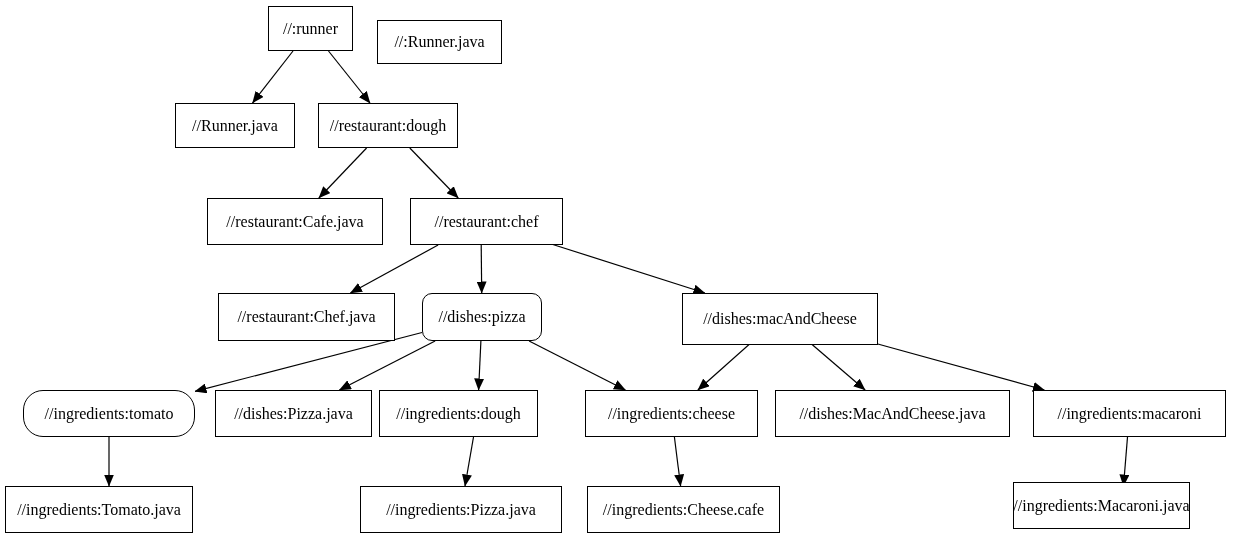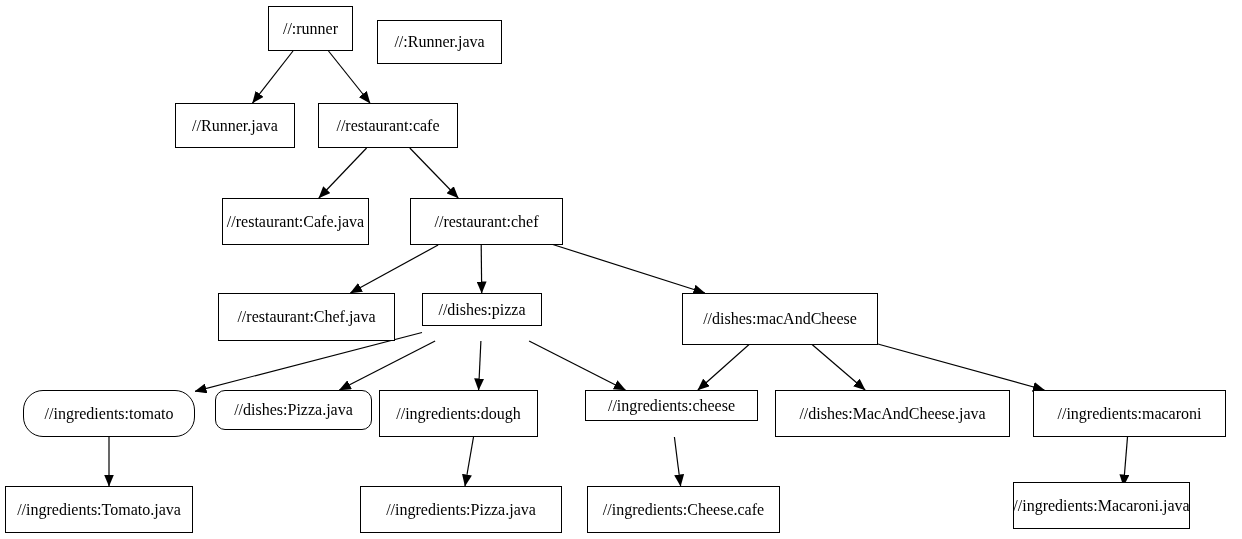--- a/index.html
+++ b/index.html
@@ -63,30 +63,30 @@
         <line x1="109.0" y1="437.0" x2="109.0" y2="486.0" stroke="#000000" stroke-width="1.2" marker-end="url(#arrowhead)"></line>
         <line x1="473.5" y1="437.0" x2="465.0" y2="486.0" stroke="#000000" stroke-width="1.2" marker-end="url(#arrowhead)"></line>
         <line x1="674.4" y1="437.0" x2="680.6" y2="486.0" stroke="#000000" stroke-width="1.2" marker-end="url(#arrowhead)"></line>
         <line x1="1127.5" y1="437.0" x2="1123.5" y2="486.0" stroke="#000000" stroke-width="1.2" marker-end="url(#arrowhead)"></line>
       </g>
   </svg>
   <div id="nodes-layer">
       <div class="node" style="left: 268px; top: 6px; width: 85px; height: 45px;">//:runner</div>
       <div class="node" style="left: 377px; top: 20px; width: 125px; height: 44px;">//:Runner.java</div>
       <div class="node" style="left: 175px; top: 103px; width: 120px; height: 45px; text-align: center;">//Runner.java</div>
-      <div class="node" style="left: 318px; top: 103px; width: 140px; height: 45px;">//restaurant:cafe</div>
-      <div class="node" style="left: 222px; top: 198px; width: 147px; height: 47px;">//restaurant:Cafe.java</div>
+      <div class="node" style="left: 318px; top: 103px; width: 140px; height: 45px;">//restaurant:dough</div>
+      <div class="node" style="left: 207px; top: 198px; width: 176px; height: 47px;">//restaurant:Cafe.java</div>
       <div class="node" style="left: 410px; top: 198px; width: 153px; height: 47px;">//restaurant:chef</div>
       <div class="node" style="left: 218px; top: 293px; width: 177px; height: 48px;">//restaurant:Chef.java</div>
-      <div class="node" style="left: 422px; top: 293px; width: 120px; height: 33px;">//dishes:pizza</div>
+      <div class="node" style="left: 422px; top: 293px; width: 120px; height: 48px; border-radius: 10px;">//dishes:pizza</div>
       <div class="node" style="left: 682px; top: 293px; width: 196px; height: 52px;">//dishes:macAndCheese</div>
       <div class="node" style="left: 23px; top: 390px; width: 172px; height: 47px; border-radius: 20px;">//ingredients:tomato</div>
-      <div class="node" style="left: 215px; top: 390px; width: 157px; height: 40px; border-radius: 10px;">//dishes:Pizza.java</div>
+      <div class="node" style="left: 215px; top: 390px; width: 157px; height: 47px;">//dishes:Pizza.java</div>
       <div class="node" style="left: 379px; top: 390px; width: 159px; height: 47px;">//ingredients:dough</div>
-      <div class="node" style="left: 585px; top: 390px; width: 173px; height: 31px;">//ingredients:cheese</div>
+      <div class="node" style="left: 585px; top: 390px; width: 173px; height: 47px;">//ingredients:cheese</div>
       <div class="node" style="left: 775px; top: 390px; width: 235px; height: 47px;">//dishes:MacAndCheese.java</div>
       <div class="node" style="left: 1033px; top: 390px; width: 193px; height: 47px;">//ingredients:macaroni</div>
       <div class="node" style="left: 5px; top: 486px; width: 188px; height: 47px;">//ingredients:Tomato.java</div>
       <div class="node" style="left: 360px; top: 486px; width: 202px; height: 47px;">//ingredients:Pizza.java</div>
       <div class="node" style="left: 587px; top: 486px; width: 193px; height: 47px;">//ingredients:Cheese.cafe</div>
       <div class="node" style="left: 1013px; top: 482px; width: 177px; height: 47px;">//ingredients:Macaroni.java</div>
     </div>
 </div>
 
 </body></html>

